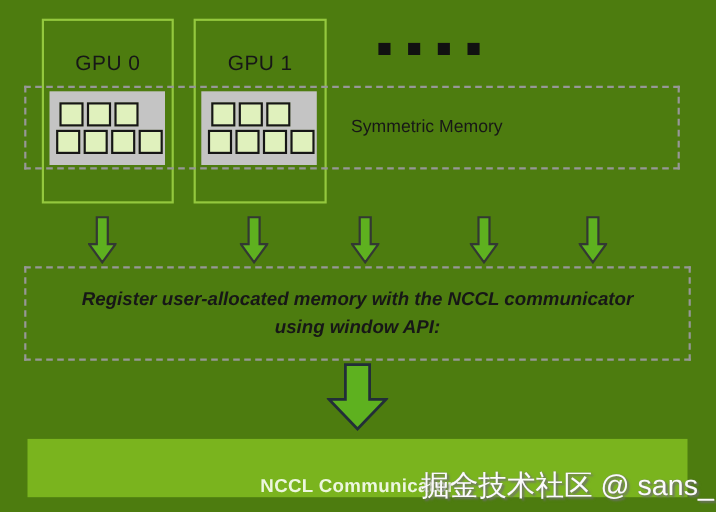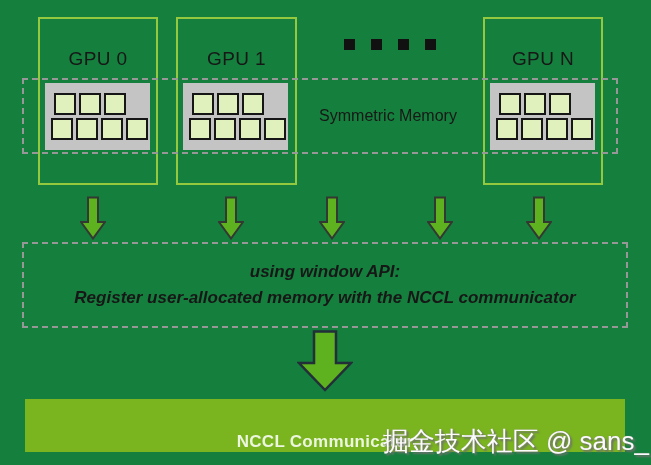--- a/index.html
+++ b/index.html
@@ -1,17 +1,17 @@
 <!DOCTYPE html>
 <html style="--gpu-border: #94c83e; --arrow-fill: #5eb11f; --arrow-outline: #333833; --big-arrow-outline: #222e38; --bar-fill: #7ab41e; --bar-text: #ecf6de; --block-fill: #e0f1bd; --block-border: #161616; --memory-panel-bg: #c4c4c4; --dashed-border: #979797; --text-dark: #171717; --dot-color: #111111; --watermark-color: #fbfbfb;"><head>
 <meta charset="utf-8">
 <style>
   html,body { margin:0; padding:0; background:#ffffff; }
   body { width:651px; height:465px; font-family:"Liberation Sans", sans-serif; }
-  .canvas { position:relative; width:651px; height:465px; background:#15803d; overflow:hidden; }
+  .canvas { position:relative; width:651px; height:465px; background:#4d7c0f; overflow:hidden; }
 
   
   .gpu-box { position:absolute; top:17px; width:120px; height:168px;
              border:2.5px solid var(--gpu-border); box-sizing:border-box;
              background:transparent; }
   .gpu-box.g0 { left:38px; }
   .gpu-box.g1 { left:176px; width:121px;padding-left:25px; }
   .gpu-box.gN { left:483px; }
   .gpu-label { position:absolute; top:29px; left:0; right:0; text-align:center;
                font-size:19px; color:var(--text-dark); letter-spacing:0.4px; }
@@ -101,36 +101,20 @@
         </div>
       <div class="mem-row bottom">
           <div class="mem-block"></div>
           <div class="mem-block"></div>
           <div class="mem-block"></div>
           <div class="mem-block"></div>
         </div>
     </div>
   </div>
 
-  <div class="gpu-box gN">
-    <div class="gpu-label">GPU N</div>
-    <div class="memory-panel">
-      <div class="mem-row top">
-          <div class="mem-block"></div>
-          <div class="mem-block"></div>
-          <div class="mem-block"></div>
-        </div>
-      <div class="mem-row bottom">
-          <div class="mem-block"></div>
-          <div class="mem-block"></div>
-          <div class="mem-block"></div>
-          <div class="mem-block"></div>
-        </div>
-    </div>
-  </div>
 
   <div class="dots">
       <div class="dot"></div>
       <div class="dot"></div>
       <div class="dot"></div>
       <div class="dot"></div>
     </div>
 
   <div class="sym-box"></div>
   <div class="sym-label">Symmetric Memory</div>
@@ -145,22 +129,22 @@
       <polygon points="8,1.5 18,1.5 18,26 25,26 13,42.5 1,26 8,26"></polygon>
     </svg>
   <svg class="arrow-small a3" viewBox="0 0 26 44">
       <polygon points="8,1.5 18,1.5 18,26 25,26 13,42.5 1,26 8,26"></polygon>
     </svg>
   <svg class="arrow-small a4" viewBox="0 0 26 44">
       <polygon points="8,1.5 18,1.5 18,26 25,26 13,42.5 1,26 8,26"></polygon>
     </svg>
 
   <div class="register-box">
+    <p class="reg-line reg-italic">Register user-allocated memory with the NCCL communicator</p>
     <p class="reg-line reg-italic">using window API:</p>
-    <p class="reg-line reg-italic">Register user-allocated memory with the NCCL communicator</p>
   </div>
 
   <svg class="arrow-big" viewBox="0 0 56 62">
       <polygon points="17,1.5 39,1.5 39,33 54,33 28,60 2,33 17,33"></polygon>
     </svg>
 
   <div class="nccl-bar">
     <span class="bar-text">NCCL Communicator</span>
   </div>
 

